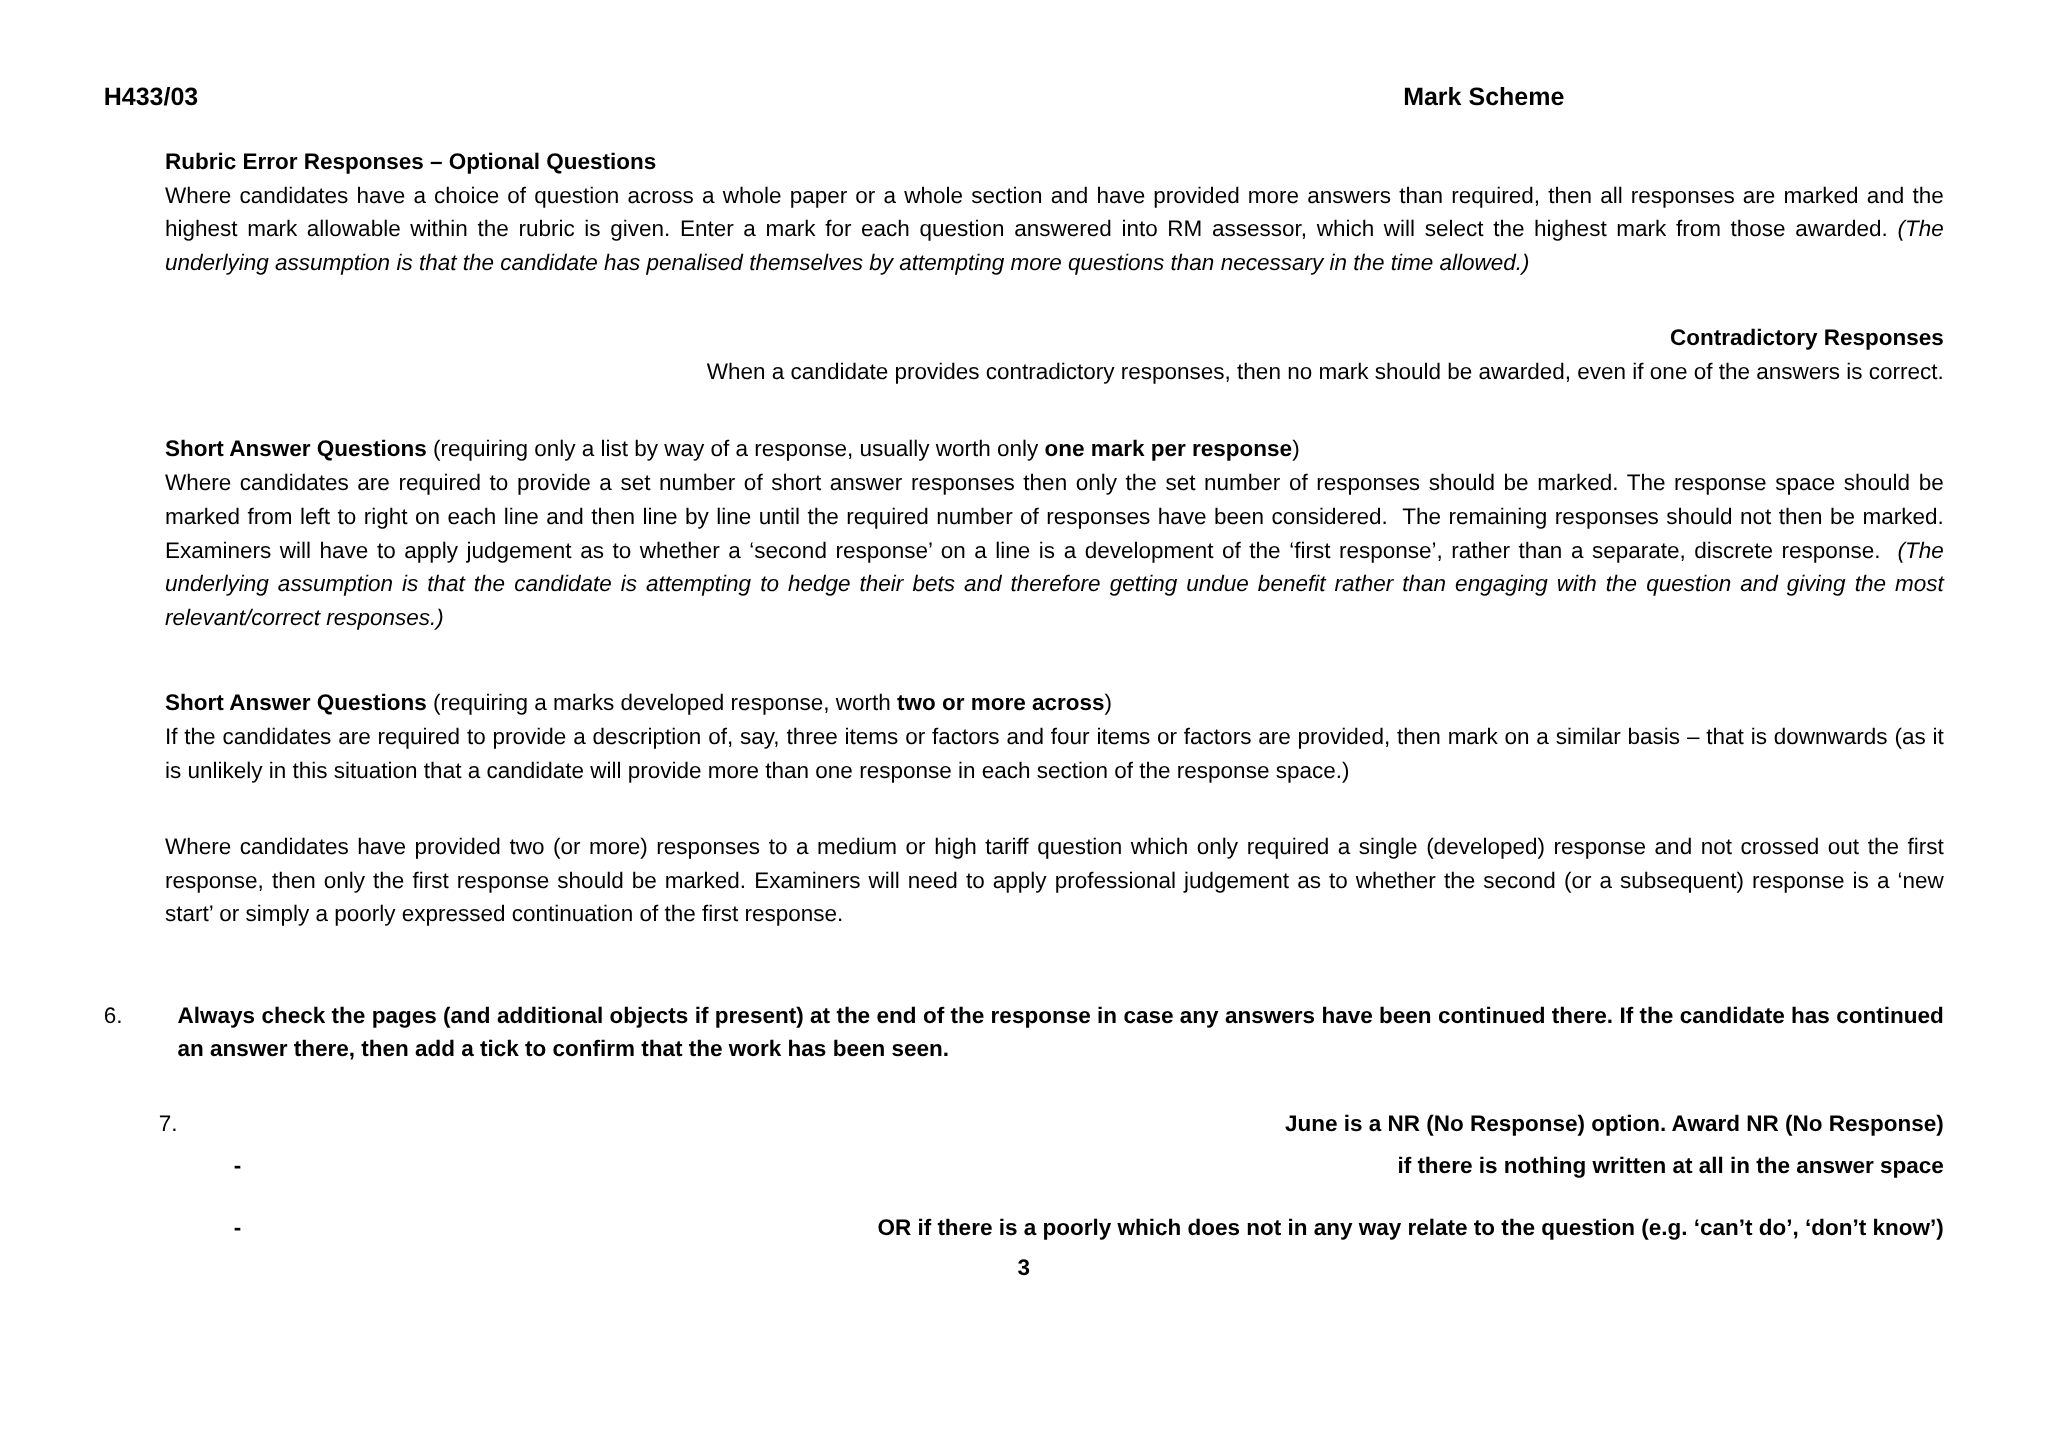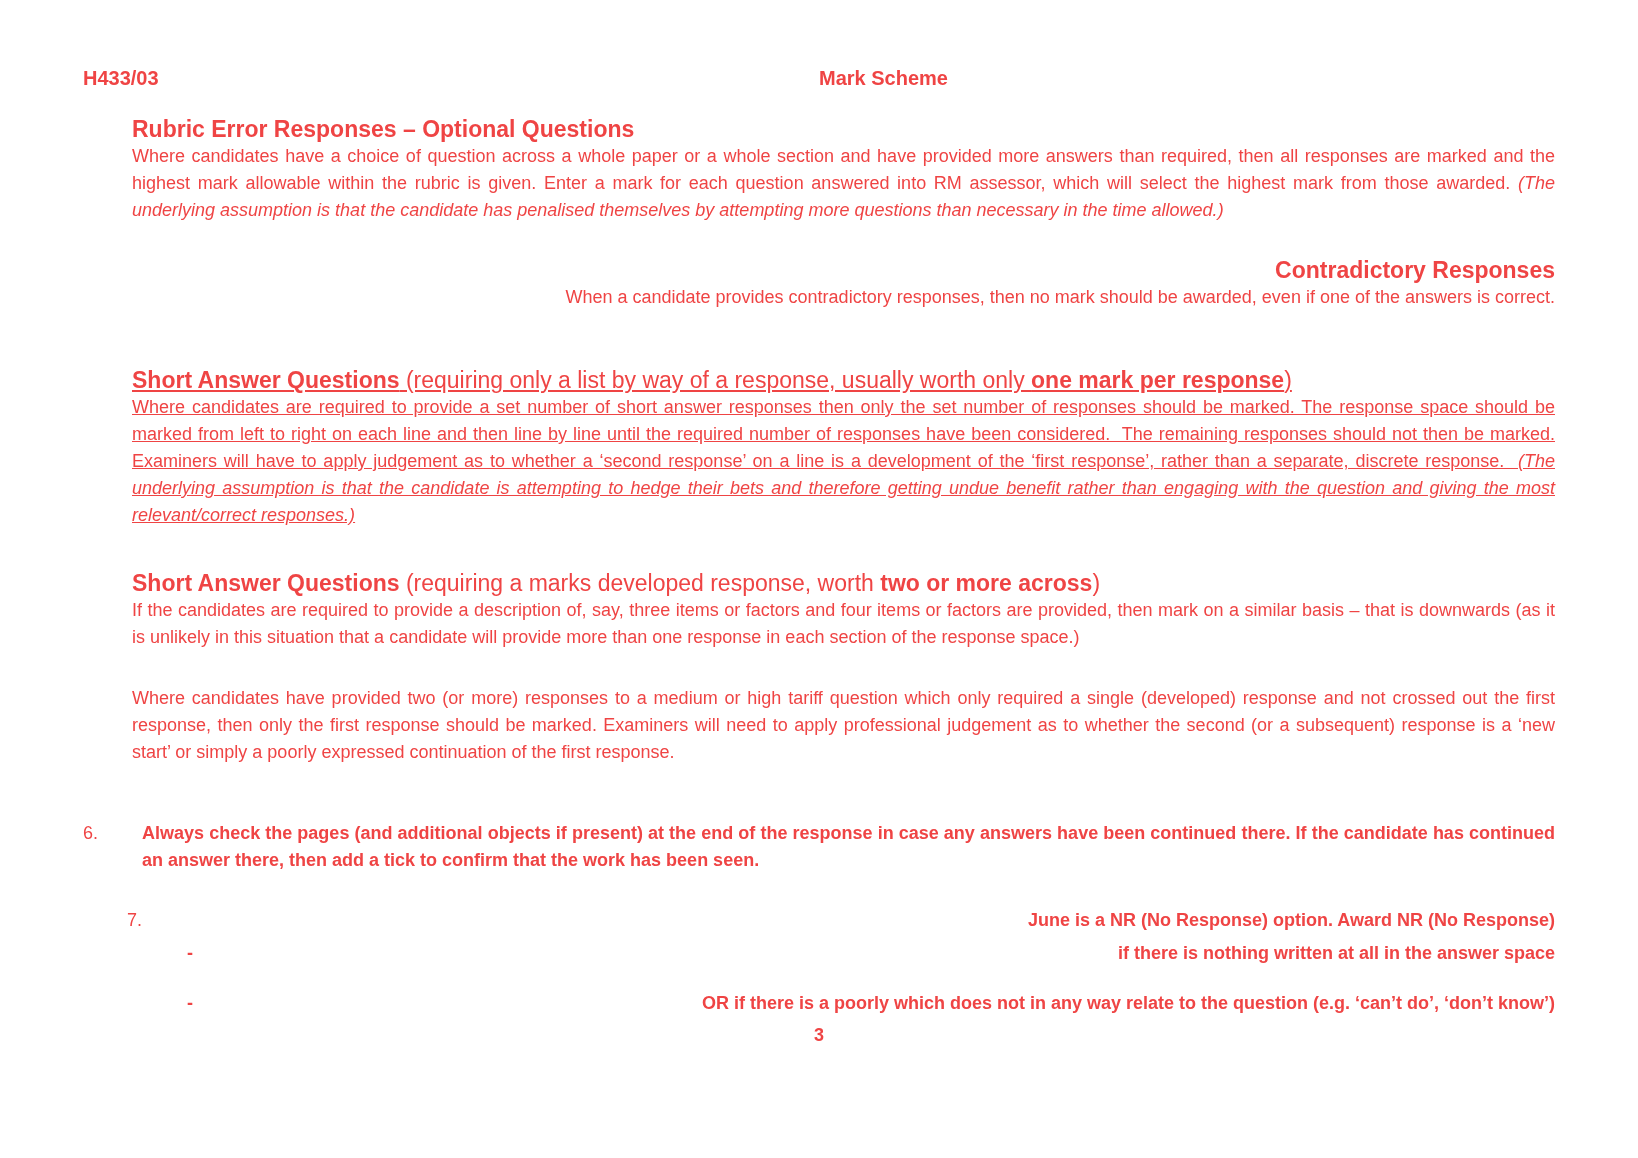--- a/index.html
+++ b/index.html
@@ -7,47 +7,47 @@
     padding: 0;
     background: #ffffff;
   }
   .page {
     position: relative;
     width: 1638px;
     height: 1158px;
     box-sizing: border-box;
     padding: 64px 83px 0 83px;
     background: #ffffff;
-    color: #ef4444;
+    color: #000000;
     font-family: "Liberation Sans", sans-serif;
     font-size: 18px;
     line-height: 27px;
     overflow: hidden;
   }
   .doc-header {
     display: flex;
     align-items: baseline;
     font-weight: bold;
     font-size: 20px;
     line-height: 28px;
   }
   .doc-header .h-left   { flex: 1; text-align: left; }
-  .doc-header .h-center { flex: 1; }
+  .doc-header .h-center { flex: 1; text-align: center; }
   .doc-header .h-right  { flex: 1; text-align: right; }
 
   .doc-section { margin-left: 49px; }
-  .sec-heading { margin: 0; font-size: 23px; font-weight: normal; line-height: 27px; }
+  .sec-heading { margin: 0; font-size: 18px; font-weight: normal; line-height: 27px; }
   .sec-body    { margin: 0; }
   .justify     { text-align: justify; }
   .b { font-weight: bold; }
   .i { font-style: italic; }
 
   .mt24 { margin-top: 24px; }
   .mt33 { margin-top: 33px; text-align: right; }
-  .mt40 { margin-top: 56px; text-decoration: underline; }
+  .mt40 { margin-top: 35px; }
   .mt41 { margin-top: 41px; }
   .mt34 { margin-top: 34px; }
   .mt54 { margin-top: 54px; }
   .mt23 { margin-top: 23px; }
   .mt6  { margin-top: 6px; }
 
   .num-item { display: flex; align-items: flex-start; }
   .num-item .num { flex: none; width: 59px; }
   .num-item .item-body { flex: 1; min-width: 0; font-weight: bold; }
   .item-body p { margin: 0; }

